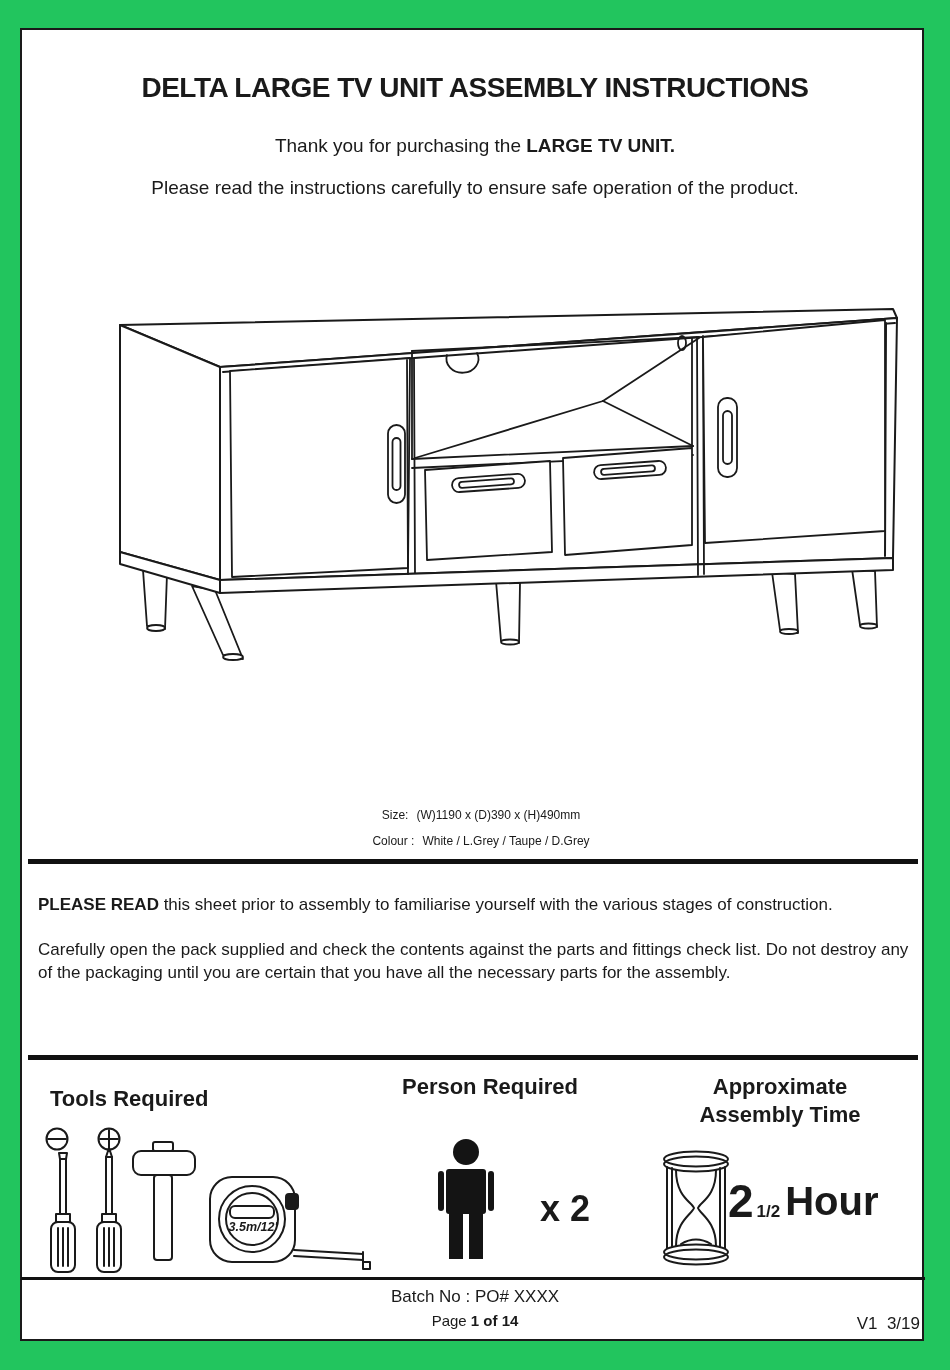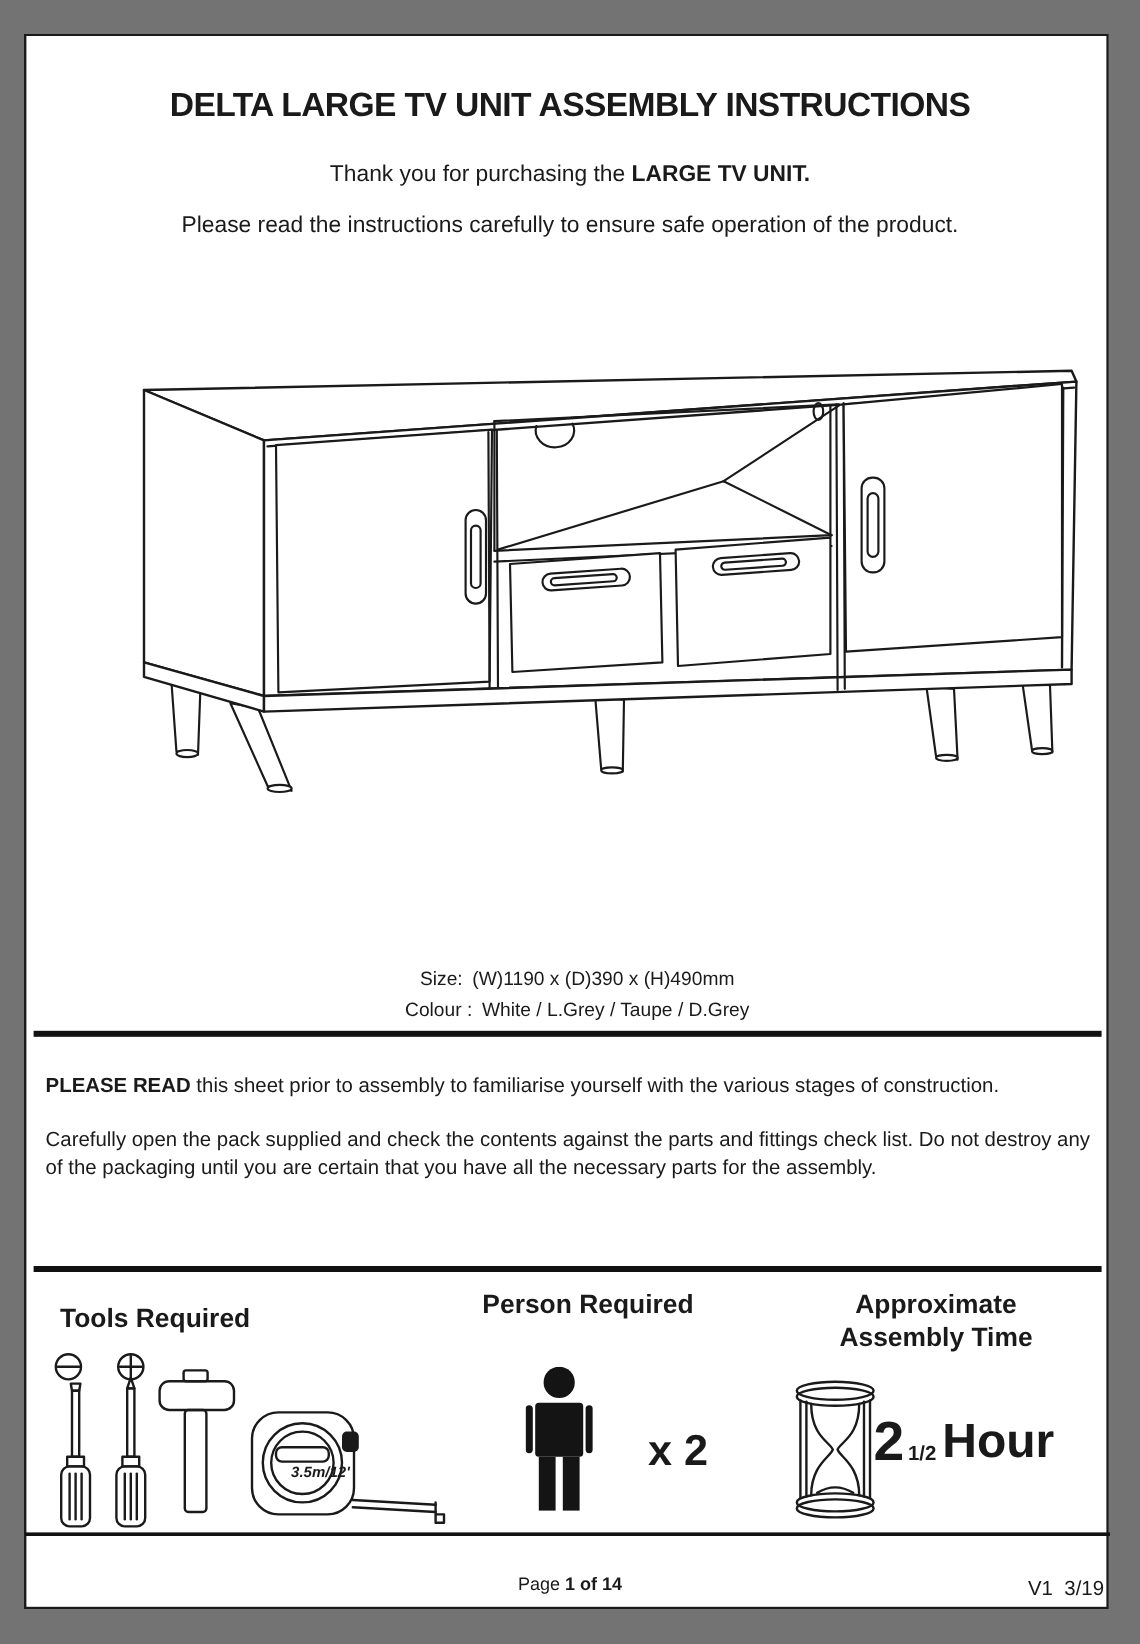--- a/index.html
+++ b/index.html
@@ -1,26 +1,26 @@
 <!DOCTYPE html>
 <html><head>
 <meta charset="utf-8">
 <style>
   html,body{margin:0;padding:0;background:#fff;}
   body{width:950px;height:1370px;overflow:hidden;
        font-family:"Liberation Sans","DejaVu Sans",sans-serif;color:#1a1a1a;}
-  #page{position:relative;width:950px;height:1370px;background:#737373;}
+  #page{position:relative;width:950px;height:1370px;background:#22c55e;}
   .border-box{position:absolute;left:20px;top:28px;width:904px;height:1313px;
       border:2px solid #1a1a1a;box-sizing:border-box;background:#fff;}
   .abs{position:absolute;}
   .center{left:0;right:0;text-align:center;}
   .title{top:72px;font-size:28px;font-weight:bold;letter-spacing:-0.5px;}
   .intro1{top:135px;font-size:19px;}
   .intro2{top:177px;font-size:19px;}
-  .spec{font-size:16px;padding-left:12px;}
+  .spec{font-size:12px;padding-left:12px;}
   .spec .lbl{margin-right:8px;}
   .rule{position:absolute;background:#111;}
   .para{position:absolute;left:38px;width:882px;font-size:17px;line-height:23px;}
   .b{font-weight:bold;}
   .col-head{position:absolute;font-size:22px;font-weight:bold;}
   .tape-label{position:absolute;left:221px;top:1220px;width:64px;text-align:center;
       font-size:12.5px;font-weight:bold;font-style:italic;}
   .x2{position:absolute;left:493px;top:1188px;font-size:36px;font-weight:bold;margin-left:47px;}
   .time-text{position:absolute;left:728px;top:1178px;display:flex;align-items:flex-start;}
   .time-number{font-size:46px;font-weight:bold;line-height:1;}
@@ -169,21 +169,21 @@
           <circle cx="222" cy="93" r="33"></circle>
           <circle cx="222" cy="93" r="26"></circle>
           <rect x="200" y="80" width="44" height="12" rx="5"></rect>
           <rect x="256" y="68" width="12" height="15" rx="3" fill="#1a1a1a"></rect>
           <line x1="264" y1="124" x2="333" y2="128"></line>
           <line x1="264" y1="130" x2="333" y2="134"></line>
           <polyline points="333,126 333,143 340,143 340,136 334,136"></polyline>
         </g>
       </g>
     </svg>
-    <div class="tape-label" style="left:191px;top:94px;padding-left:14px;">3.5m/12'</div>
+    <div class="tape-label" style="left:191px;top:94px;">3.5m/12'</div>
   </div>
 
   <div class="abs" style="left:438px;top:1139px;width:56px;height:120px;">
     <svg width="56" height="120" viewBox="0 0 56 120">
       <g fill="#141414">
         <circle cx="28" cy="13" r="13"></circle>
         <rect x="8" y="30" width="40" height="45" rx="3"></rect>
         <rect x="0" y="32" width="6" height="40" rx="3"></rect>
         <rect x="50" y="32" width="6" height="40" rx="3"></rect>
         <rect x="11" y="75" width="14" height="45"></rect>
@@ -210,15 +210,16 @@
       </g>
     </svg>
   </div>
   <div class="time-text">
     <span class="time-number">2</span>
     <span class="time-fraction">1/2</span>
     <span class="time-unit">Hour</span>
   </div>
 
   <div class="rule" style="left:21px;top:1277px;width:904px;height:3px;"></div>
+  <div class="abs center footer-batch">Batch No : PO# XXXX</div>
   <div class="abs center footer-page"><span>Page </span><span class="b">1 of 14</span></div>
   <div class="footer-version">V1  3/19</div>
 </div>
 
 </body></html>

